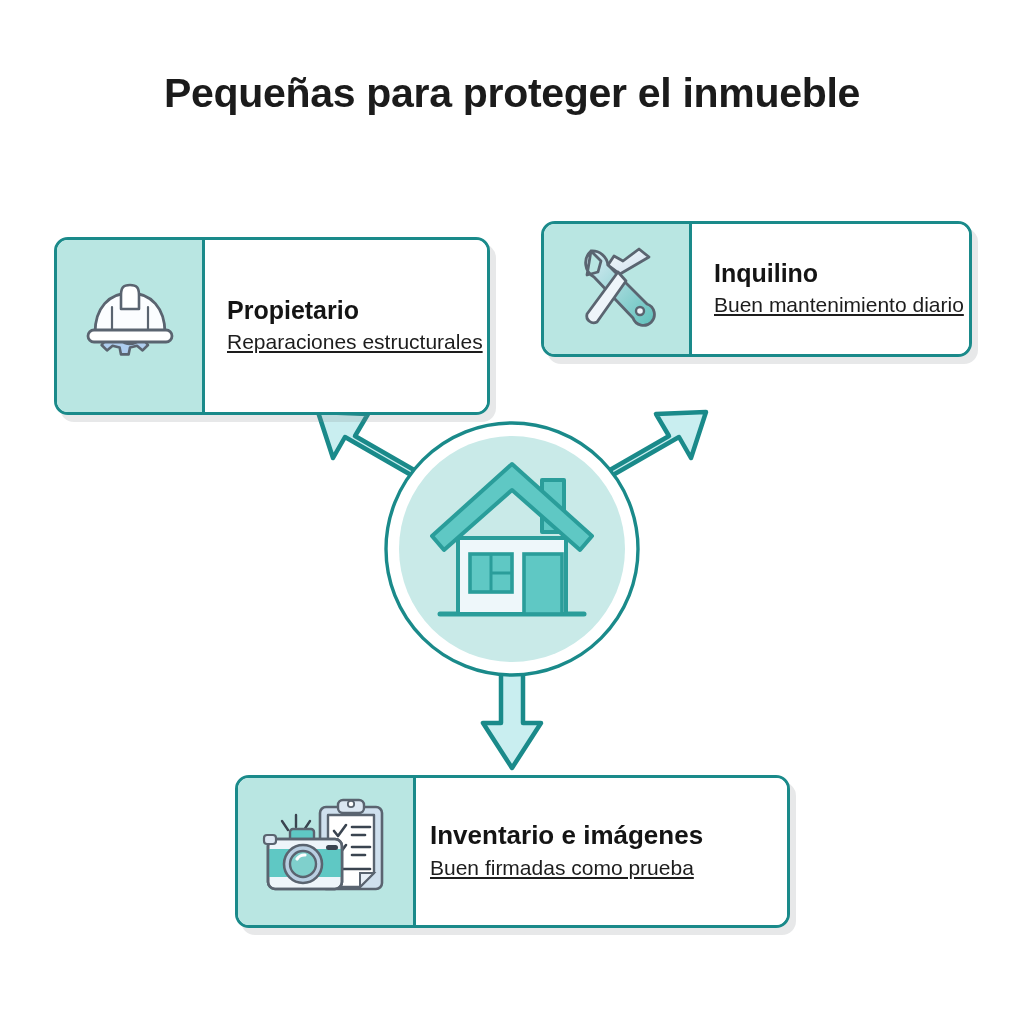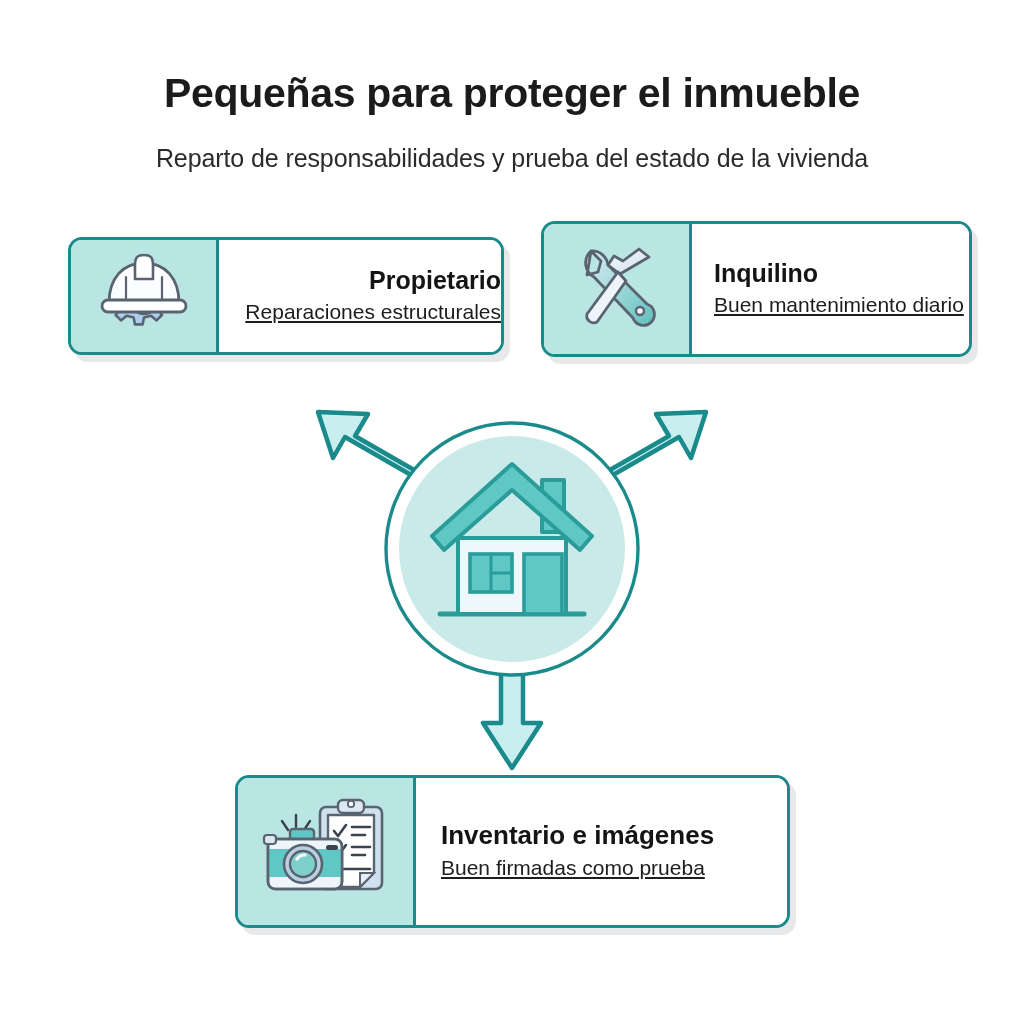--- a/index.html
+++ b/index.html
@@ -55,44 +55,43 @@
   }
   .card-title{
     font-size:25px;font-weight:bold;color:#141414;
     line-height:1.12;margin-bottom:4px;white-space:nowrap;
   }
   .card-line{
     font-size:21px;font-weight:normal;color:#1d1d1d;
     line-height:1.30;white-space:nowrap;text-decoration:underline;
   }
 
-  #card-owner   {left:68px; top:237px; width:436px; height:118px;text-align:right;}
+  #card-owner   {left:54px; top:237px; width:436px; height:178px;}
   #card-owner   .card-icon{width:145px;}
   #card-tenant  {left:541px;top:221px; width:431px; height:136px;}
   #card-tenant  .card-icon{width:145px;}
   #card-inventory{left:235px;top:775px;width:555px;height:153px;}
   #card-inventory .card-icon{width:175px;}
-  #card-inventory .card-body{padding-left:25px;}
+  #card-inventory .card-body{padding-left:14px;}
   #card-inventory .card-title{font-size:26px;}
   #card-inventory .card-line{font-size:21px;}
 
   
   #hub{position:absolute;left:372px;top:420px;width:280px;height:258px;}
   #hub svg{display:block;}
 
   
   #arrows{position:absolute;left:0;top:0;width:1024px;height:1024px;pointer-events:none;}
 </style>
 </head>
 <body>
 
 <div id="stage">
 
   <div class="page-title">Pequeñas para proteger el inmueble</div>
-  <div class="page-subtitle">Reparto de responsabilidades y prueba del estado de la vivienda</div>
 
   <svg id="arrows" viewBox="0 0 1024 1024" xmlns="http://www.w3.org/2000/svg">
 
     <g>
       <path d="M 428 478
                L 355 436
                L 368 414
                L 318 412
                L 333 458
                L 345 437

